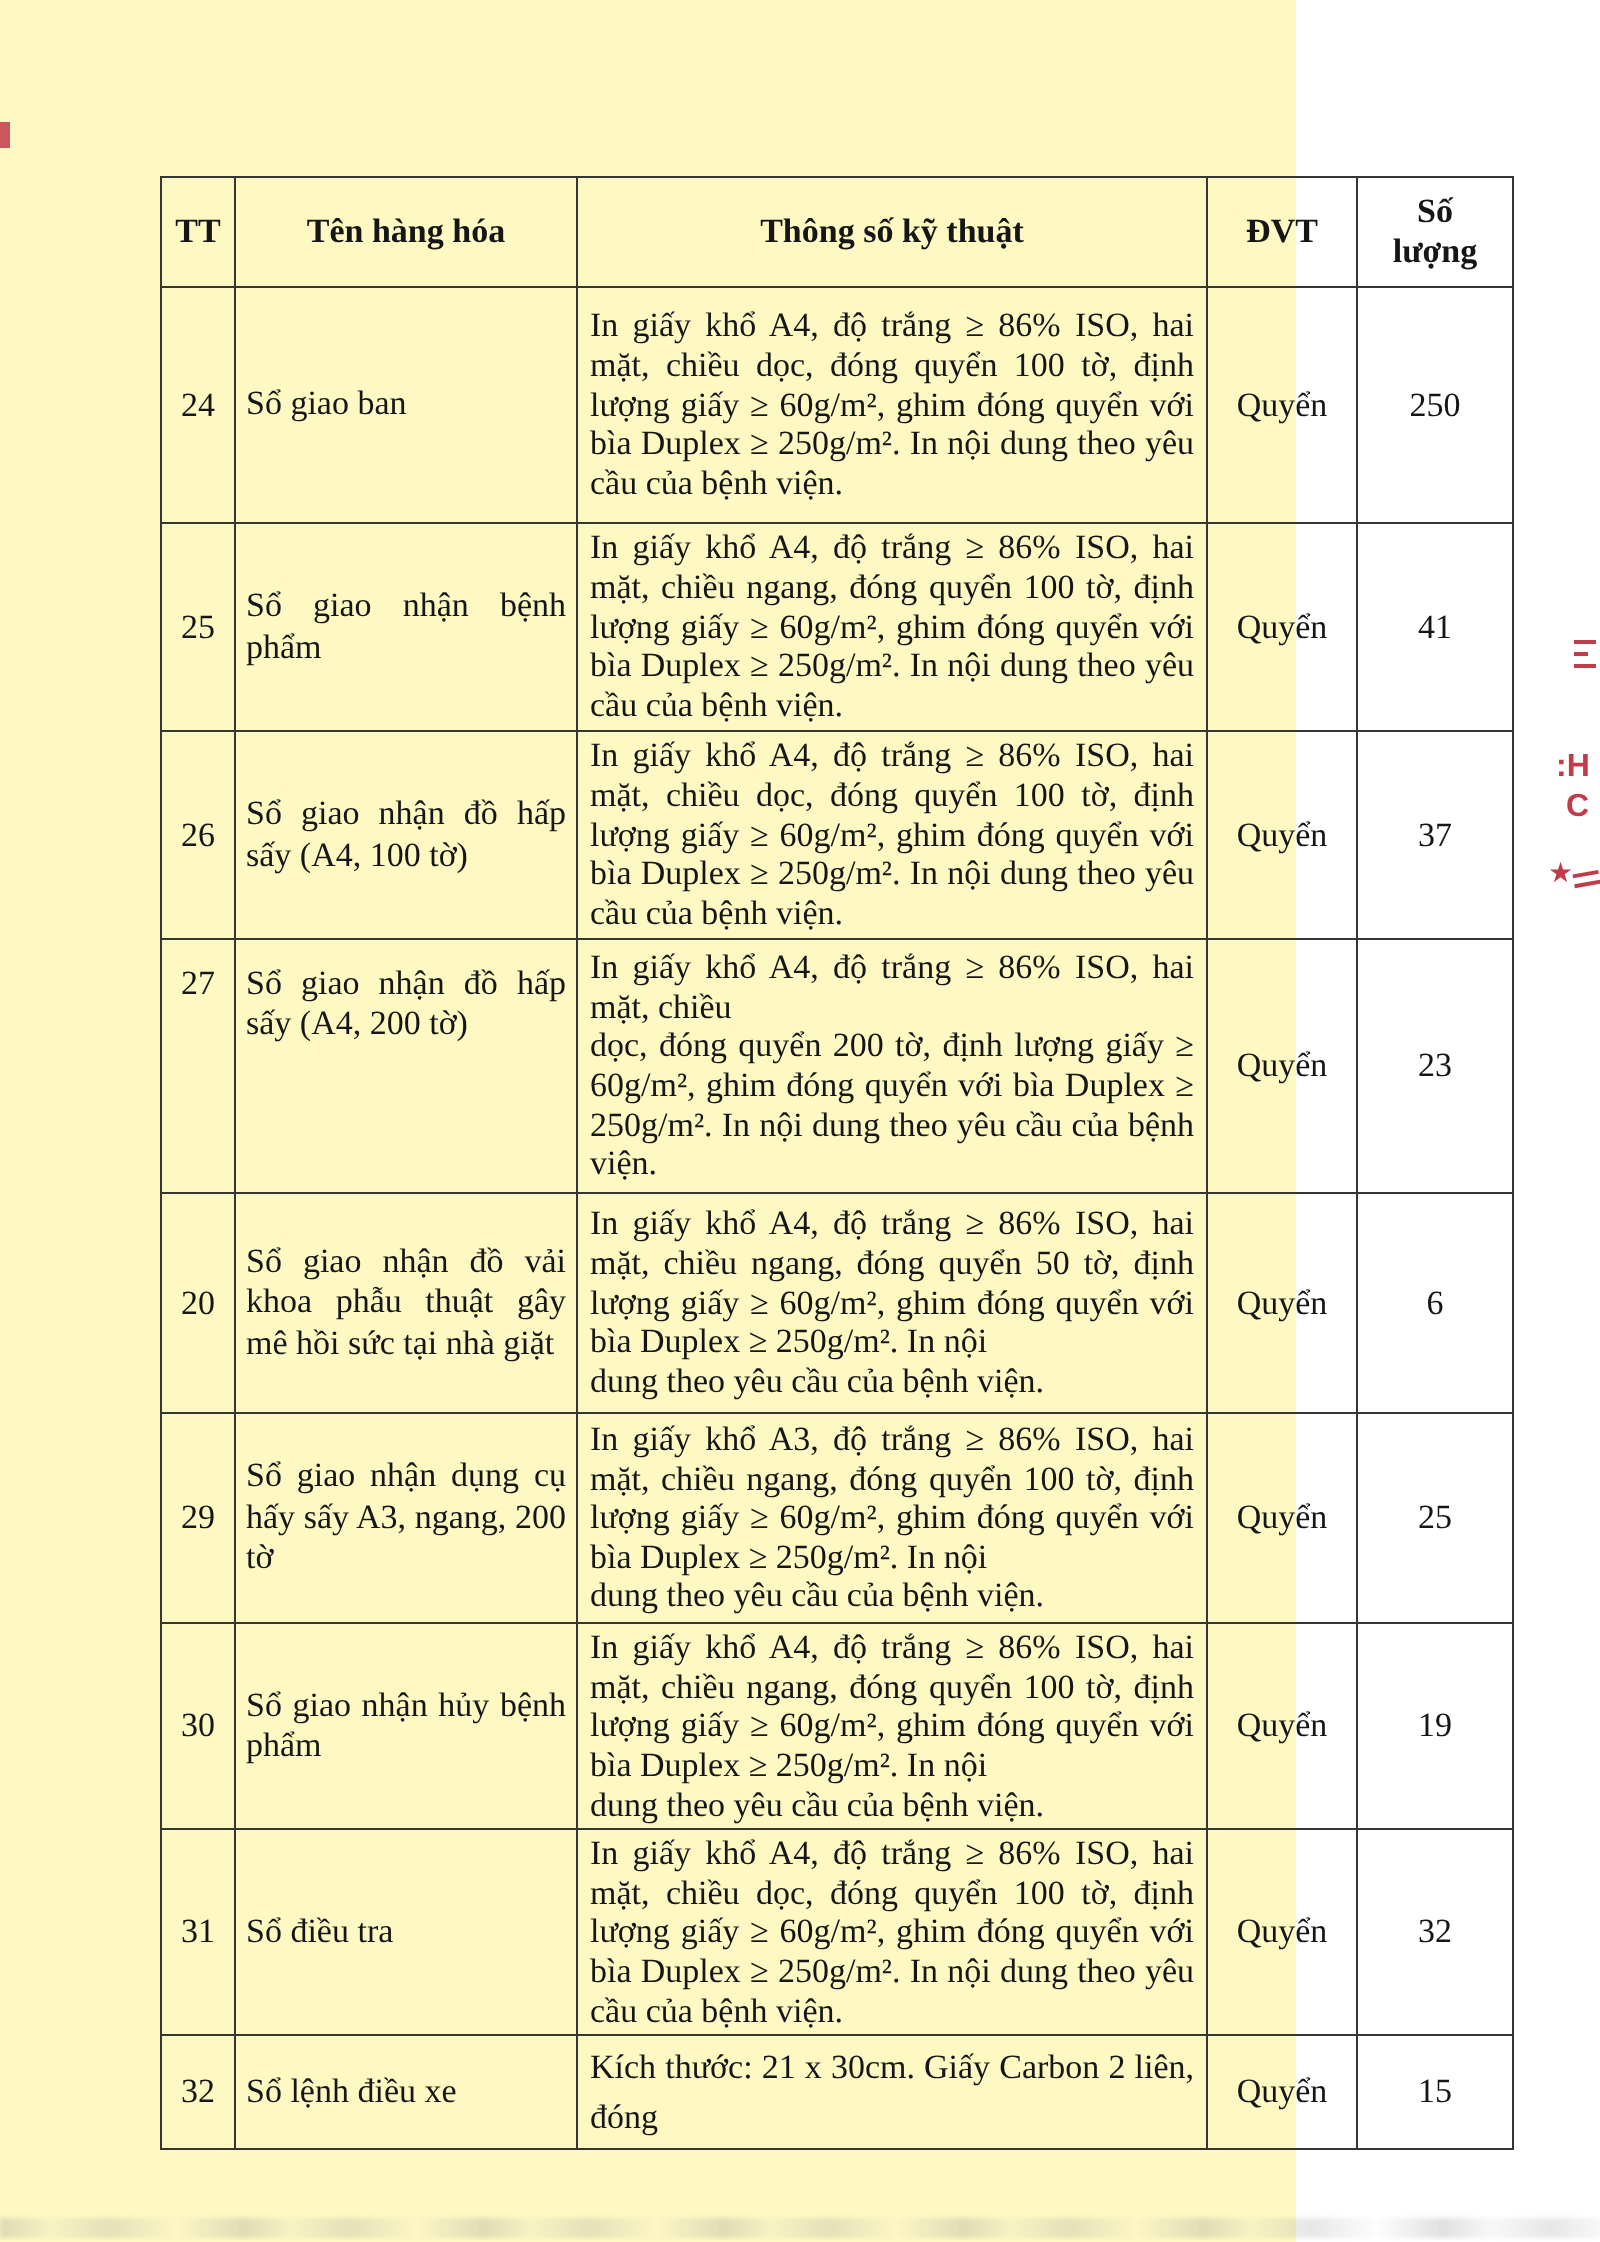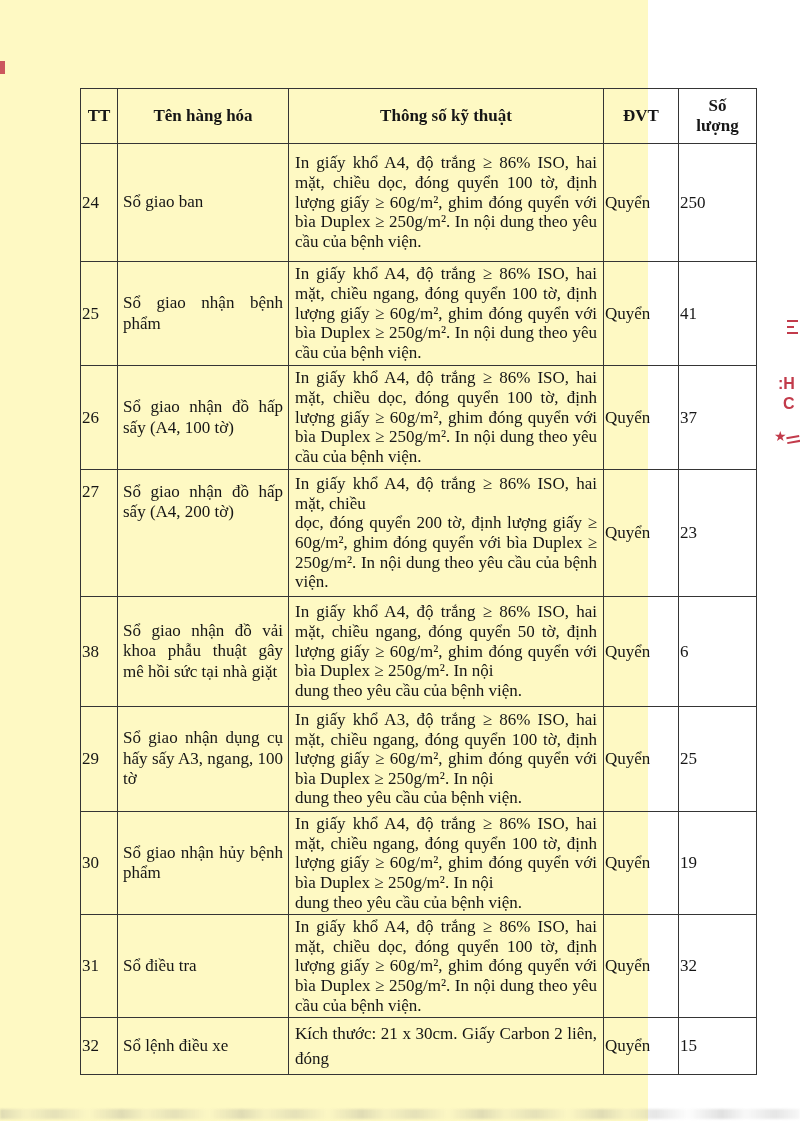--- a/index.html
+++ b/index.html
@@ -34,38 +34,39 @@
   .doc-table th {
     font-weight: bold;
     text-align: center;
     vertical-align: middle;
     height: 50px;
     line-height: 1.2;
     padding: 2px 4px;
   }
   .doc-table th.qty { padding: 2px 13px; font-family: Liberation Serif, serif; }
   td.tt {
+    text-align: center;
     vertical-align: middle;
   }
   td.name {
     text-align: justify;
     vertical-align: middle;
     padding: 3px 5px;
     line-height: 1.2;
     font-family: Liberation Serif, serif;
   }
   td.spec {
     text-align: justify;
     vertical-align: middle;
     padding: 2px 6px;
     line-height: 1.155;
     white-space: pre-line;
   }
   td.unit, td.qty {
-    text-align: left;
+    text-align: center;
     vertical-align: middle;
     font-family: Liberation Serif, serif;
   }
   tr.valign-top td.tt, tr.valign-top td.name {
     vertical-align: top;
     padding-top: 12px;
   }
   
   .red-edge-mark {
     position: absolute;
@@ -172,30 +173,30 @@
       </tr>
       <tr style="height:127px" class="valign-top">
         <td class="tt">27</td>
         <td class="name">Sổ giao nhận đồ hấp sấy (A4, 200 tờ)</td>
         <td class="spec">In giấy khổ A4, độ trắng ≥ 86% ISO, hai mặt, chiều
 dọc, đóng quyển 200 tờ, định lượng giấy ≥ 60g/m², ghim đóng quyển với bìa Duplex ≥ 250g/m². In nội dung theo yêu cầu của bệnh viện.</td>
         <td class="unit">Quyển</td>
         <td class="qty">23</td>
       </tr>
       <tr style="height:110px">
-        <td class="tt">38</td>
+        <td class="tt">20</td>
         <td class="name">Sổ giao nhận đồ vải khoa phẫu thuật gây mê hồi sức tại nhà giặt</td>
         <td class="spec">In giấy khổ A4, độ trắng ≥ 86% ISO, hai mặt, chiều ngang, đóng quyển 50 tờ, định lượng giấy ≥ 60g/m², ghim đóng quyển với bìa Duplex ≥ 250g/m². In nội
 dung theo yêu cầu của bệnh viện.</td>
         <td class="unit">Quyển</td>
         <td class="qty">6</td>
       </tr>
       <tr style="height:105px">
         <td class="tt">29</td>
-        <td class="name">Sổ giao nhận dụng cụ hấy sấy A3, ngang, 100 tờ</td>
+        <td class="name">Sổ giao nhận dụng cụ hấy sấy A3, ngang, 200 tờ</td>
         <td class="spec">In giấy khổ A3, độ trắng ≥ 86% ISO, hai mặt, chiều ngang, đóng quyển 100 tờ, định lượng giấy ≥ 60g/m², ghim đóng quyển với bìa Duplex ≥ 250g/m². In nội
 dung theo yêu cầu của bệnh viện.</td>
         <td class="unit">Quyển</td>
         <td class="qty">25</td>
       </tr>
       <tr style="height:102px">
         <td class="tt">30</td>
         <td class="name">Sổ giao nhận hủy bệnh phẩm</td>
         <td class="spec">In giấy khổ A4, độ trắng ≥ 86% ISO, hai mặt, chiều ngang, đóng quyển 100 tờ, định lượng giấy ≥ 60g/m², ghim đóng quyển với bìa Duplex ≥ 250g/m². In nội
 dung theo yêu cầu của bệnh viện.</td>

